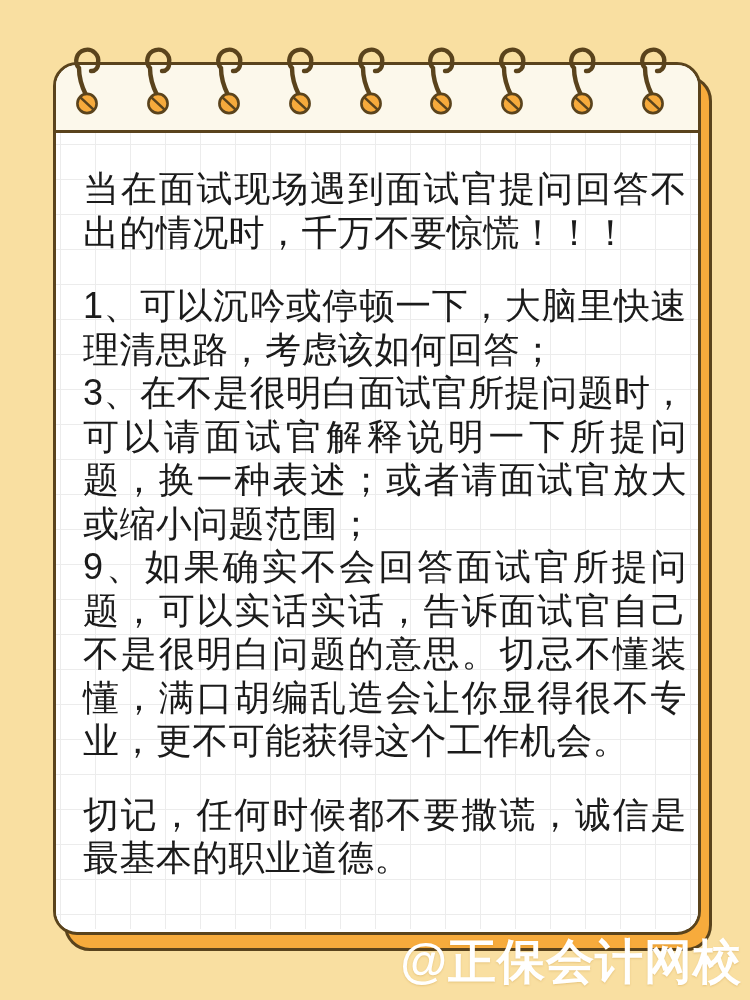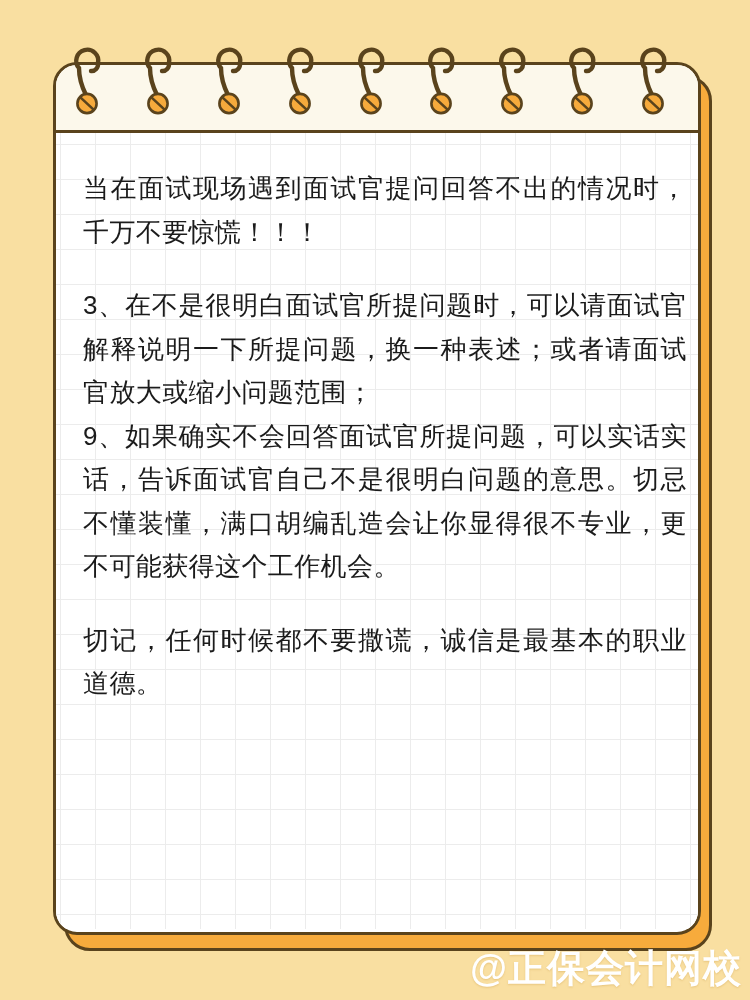--- a/index.html
+++ b/index.html
@@ -43,21 +43,21 @@
     background-image:
       linear-gradient(#ECECEC 1.5px, transparent 1.5px),
       linear-gradient(90deg, #ECECEC 1.5px, transparent 1.5px);
     background-size: 35px 35px;
     background-position: 4px 11px;
     padding: 34px 11px 0 27px;
     box-sizing: border-box;
   }
   .para, .tip {
     margin: 0;
-    font-size: 26px;
+    font-size: 36px;
     line-height: 43.5px;
     font-weight: 500;
     color: #1B1B1B;
     letter-spacing: 0.4px;
     text-align: justify;
     word-break: break-all;
   }
   .intro { margin-bottom: 30px; }
   .outro { margin-top: 30px; }
   
@@ -66,40 +66,41 @@
     left: 0; top: 0;
     z-index: 3;
   }
   .ring-wire { fill: none; stroke: #5A431C; stroke-width: 4.4; stroke-linecap: round; }
   .ring-dot  { fill: #F6AA3C; stroke: #5A431C; stroke-width: 2.6; }
   .ring-slash{ stroke: #5A431C; stroke-width: 2.6; stroke-linecap: round; }
   
   .watermark {
     position: absolute;
     right: 8px; bottom: 6px;
-    font-size: 38px;
+    font-size: 48px;
     font-weight: 700;
     color: #FFFFFF;
     letter-spacing: 1px;
     z-index: 4;
     text-shadow: 0 1px 2px rgba(180,120,20,0.25);
   }
 </style>
 </head>
 <body>
 
 <div class="stage">
 
   <div class="note-shadow"></div>
 
   <div class="note">
     <div class="note-header"></div>
     <div class="note-body">
       <p class="para intro">当在面试现场遇到面试官提问回答不出的情况时，千万不要惊慌！！！</p>
       <div>
+        <p class="tip">1、可以沉吟或停顿一下，大脑里快速理清思路，考虑该如何回答；</p>
         <p class="tip">3、在不是很明白面试官所提问题时，可以请面试官解释说明一下所提问题，换一种表述；或者请面试官放大或缩小问题范围；</p>
         <p class="tip">9、如果确实不会回答面试官所提问题，可以实话实话，告诉面试官自己不是很明白问题的意思。切忌不懂装懂，满口胡编乱造会让你显得很不专业，更不可能获得这个工作机会。</p>
       </div>
       <p class="para outro">切记，任何时候都不要撒谎，诚信是最基本的职业道德。</p>
     </div>
   </div>
 
   <svg class="rings" width="750" height="130" viewBox="0 0 750 130">
     <defs>
       <g id="ring">

